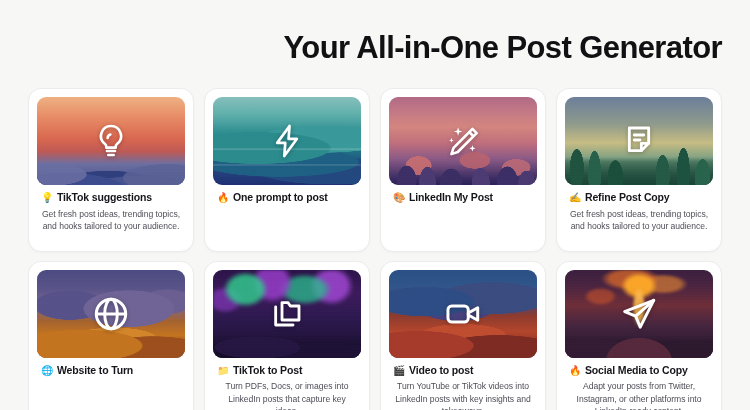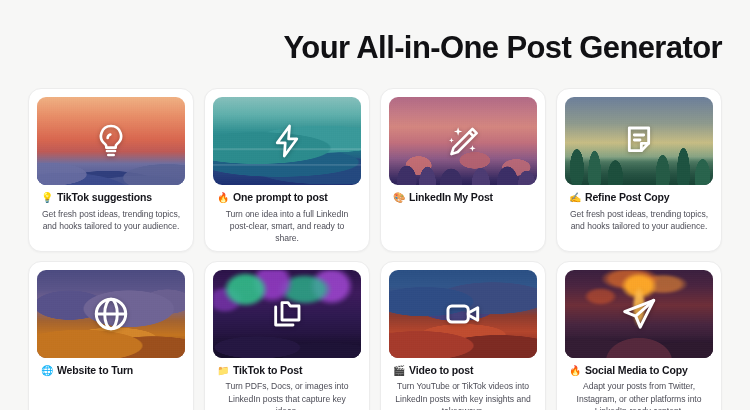--- a/index.html
+++ b/index.html
@@ -326,21 +326,20 @@
           <svg width="38" height="38" viewBox="0 0 24 24" fill="none" stroke="#ffffff" stroke-width="1.7" stroke-linecap="round" stroke-linejoin="round">
             <path d="M13.6 2.5 5.8 13.2h5.1l-.6 8.3 7.9-10.8h-5.2z"></path>
           </svg>
         </div>
       </div>
       <div class="card-body">
         <div class="card-heading">
           <span class="emoji">🔥</span>
           <span>One prompt to post</span>
         </div>
-        <div class="card-desc">Turn one idea into a full LinkedIn post-clear, smart, and ready to share.</div>
       </div>
     </div>
 
     <div class="card">
       <div class="card-thumb sc-pink">
         <div class="layer t2"></div>
           <div class="layer t1"></div>
         <div class="noise"></div>
         <div class="card-icon">
           <svg width="42" height="42" viewBox="0 0 24 24" fill="none" stroke="#ffffff" stroke-width="1.5" stroke-linecap="round" stroke-linejoin="round">

